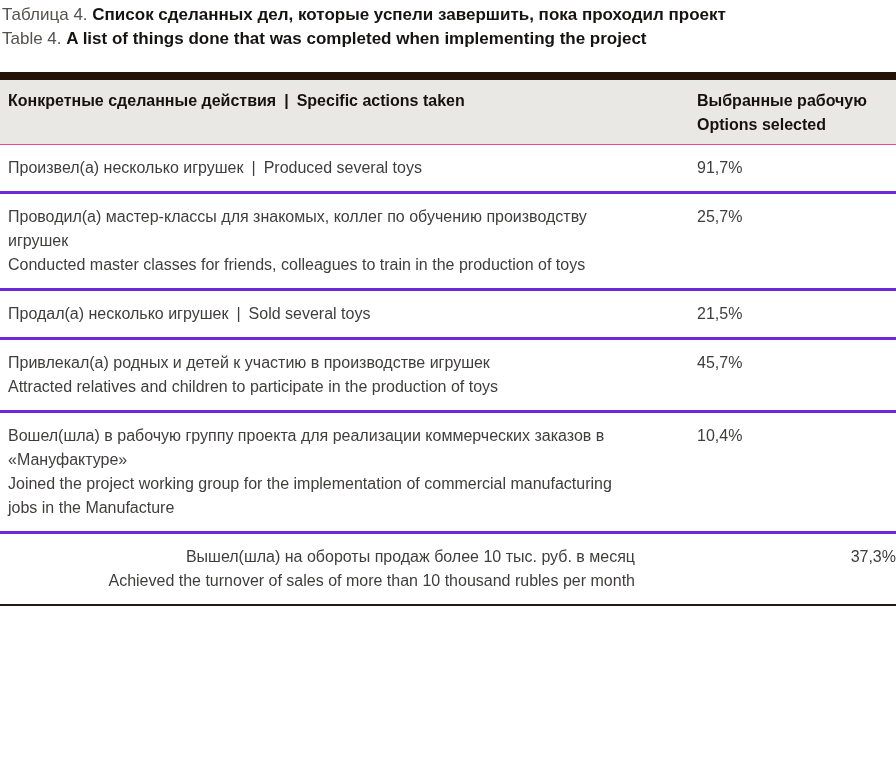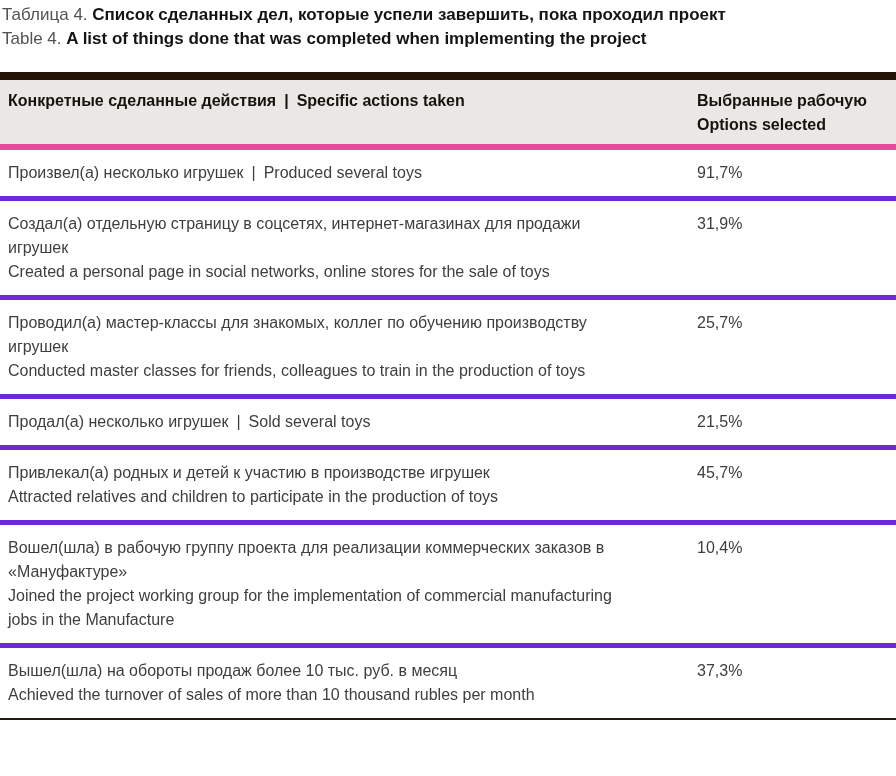--- a/index.html
+++ b/index.html
@@ -45,29 +45,29 @@
   }
   col.c1 { width: 697px; }
   col.c2 { width: 199px; }
   thead th {
     background: #e9e8e5;
     font-weight: 700;
     color: #17120d;
     text-align: left;
     vertical-align: top;
     padding: 9px 0 7px 0;
-    border-bottom: 6px solid #ec4899;
+    border-bottom: 1px solid #ec4899;
   }
   thead th.cell-actions { padding-left: 8px; padding-right: 60px; }
   tbody td {
     vertical-align: top;
     padding: 11px 0;
-    border-bottom: 5px solid #6d28d9;
+    border-bottom: 3px solid #6d28d9;
   }
-  tbody tr:last-child td { border-bottom: none; }
+  tbody tr:last-child td { border-bottom: none; text-align: right; }
   td.cell-actions { padding-left: 8px; padding-right: 62px; }
   .value { white-space: nowrap; }
 </style>
 </head>
 <body>
 
 <div class="page">
 
   <div class="caption">
     <div class="caption-line">
@@ -96,29 +96,20 @@
         </tr>
       </thead>
       <tbody>
         <tr>
           <td class="cell-actions">
             <div>Произвел(а) несколько игрушек | Produced several toys</div>
             <div></div>
           </td>
           <td class="cell-value">
             <span class="value">91,7%</span>
-          </td>
-        </tr>
-        <tr>
-          <td class="cell-actions">
-            <div>Создал(а) отдельную страницу в соцсетях, интернет-магазинах для продажи игрушек</div>
-            <div>Created a personal page in social networks, online stores for the sale of toys</div>
-          </td>
-          <td class="cell-value">
-            <span class="value">31,9%</span>
           </td>
         </tr>
         <tr>
           <td class="cell-actions">
             <div>Проводил(а) мастер-классы для знакомых, коллег по обучению производству игрушек</div>
             <div>Conducted master classes for friends, colleagues to train in the production of toys</div>
           </td>
           <td class="cell-value">
             <span class="value">25,7%</span>
           </td>

